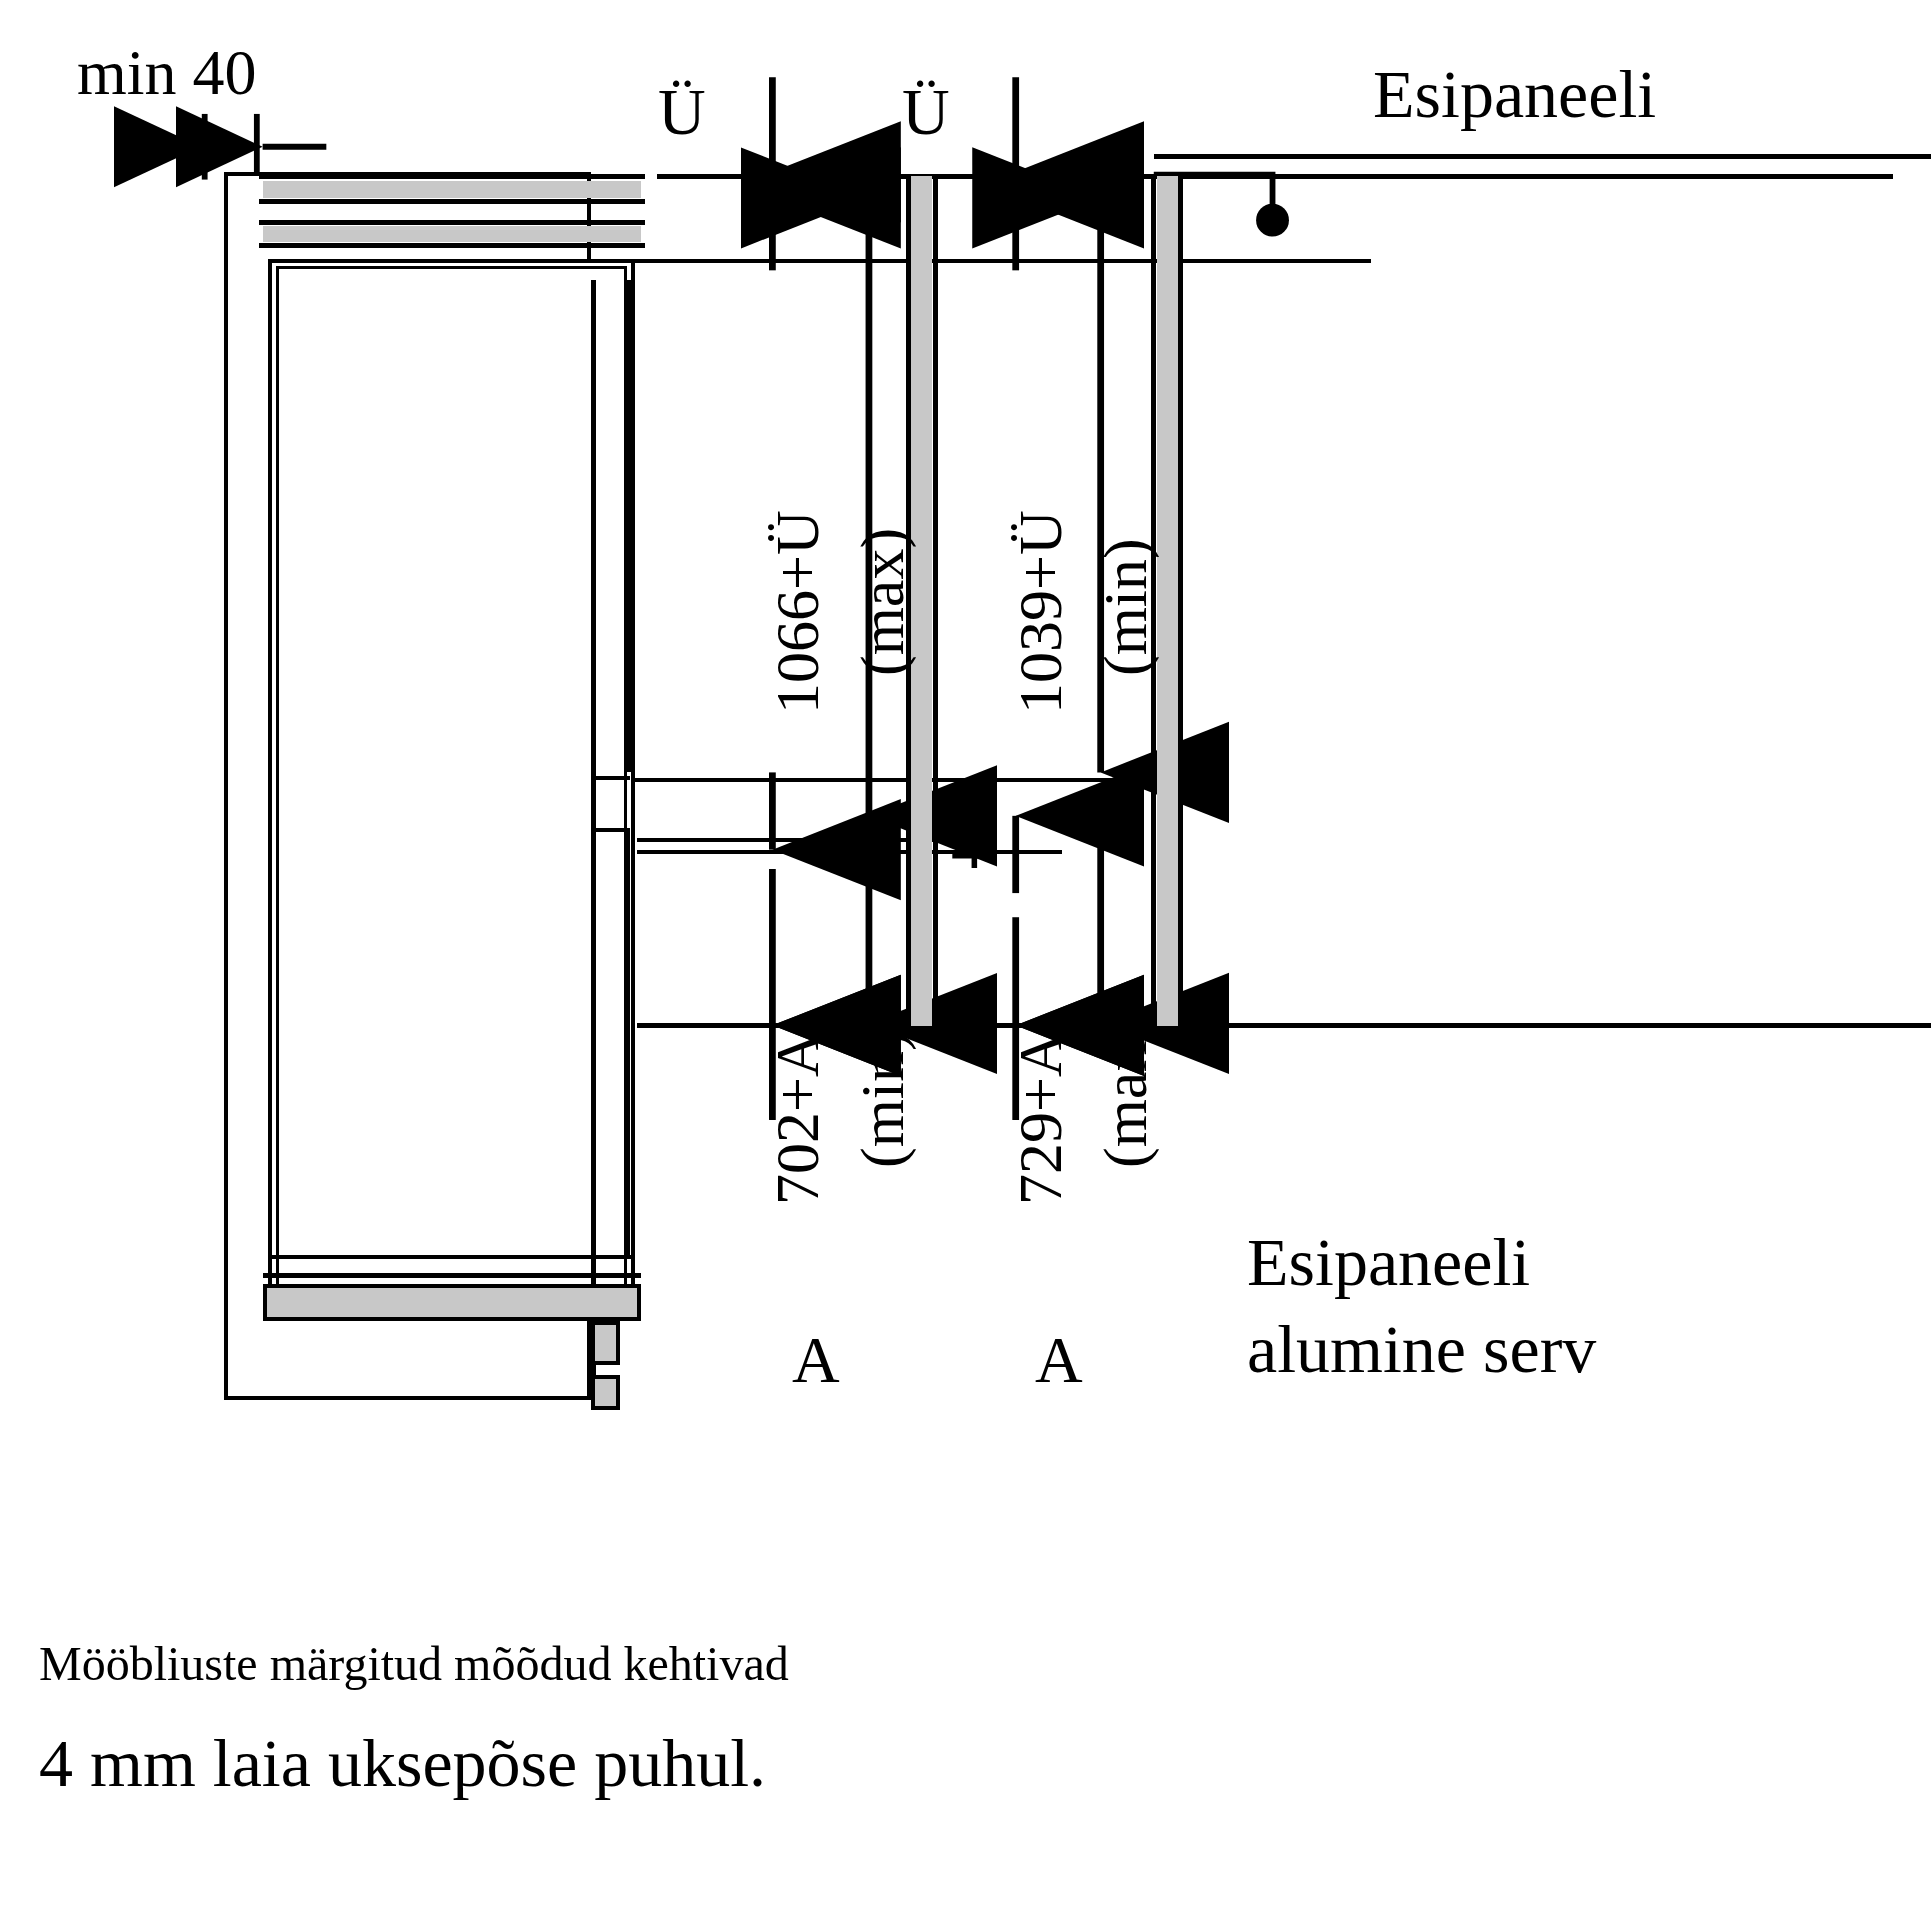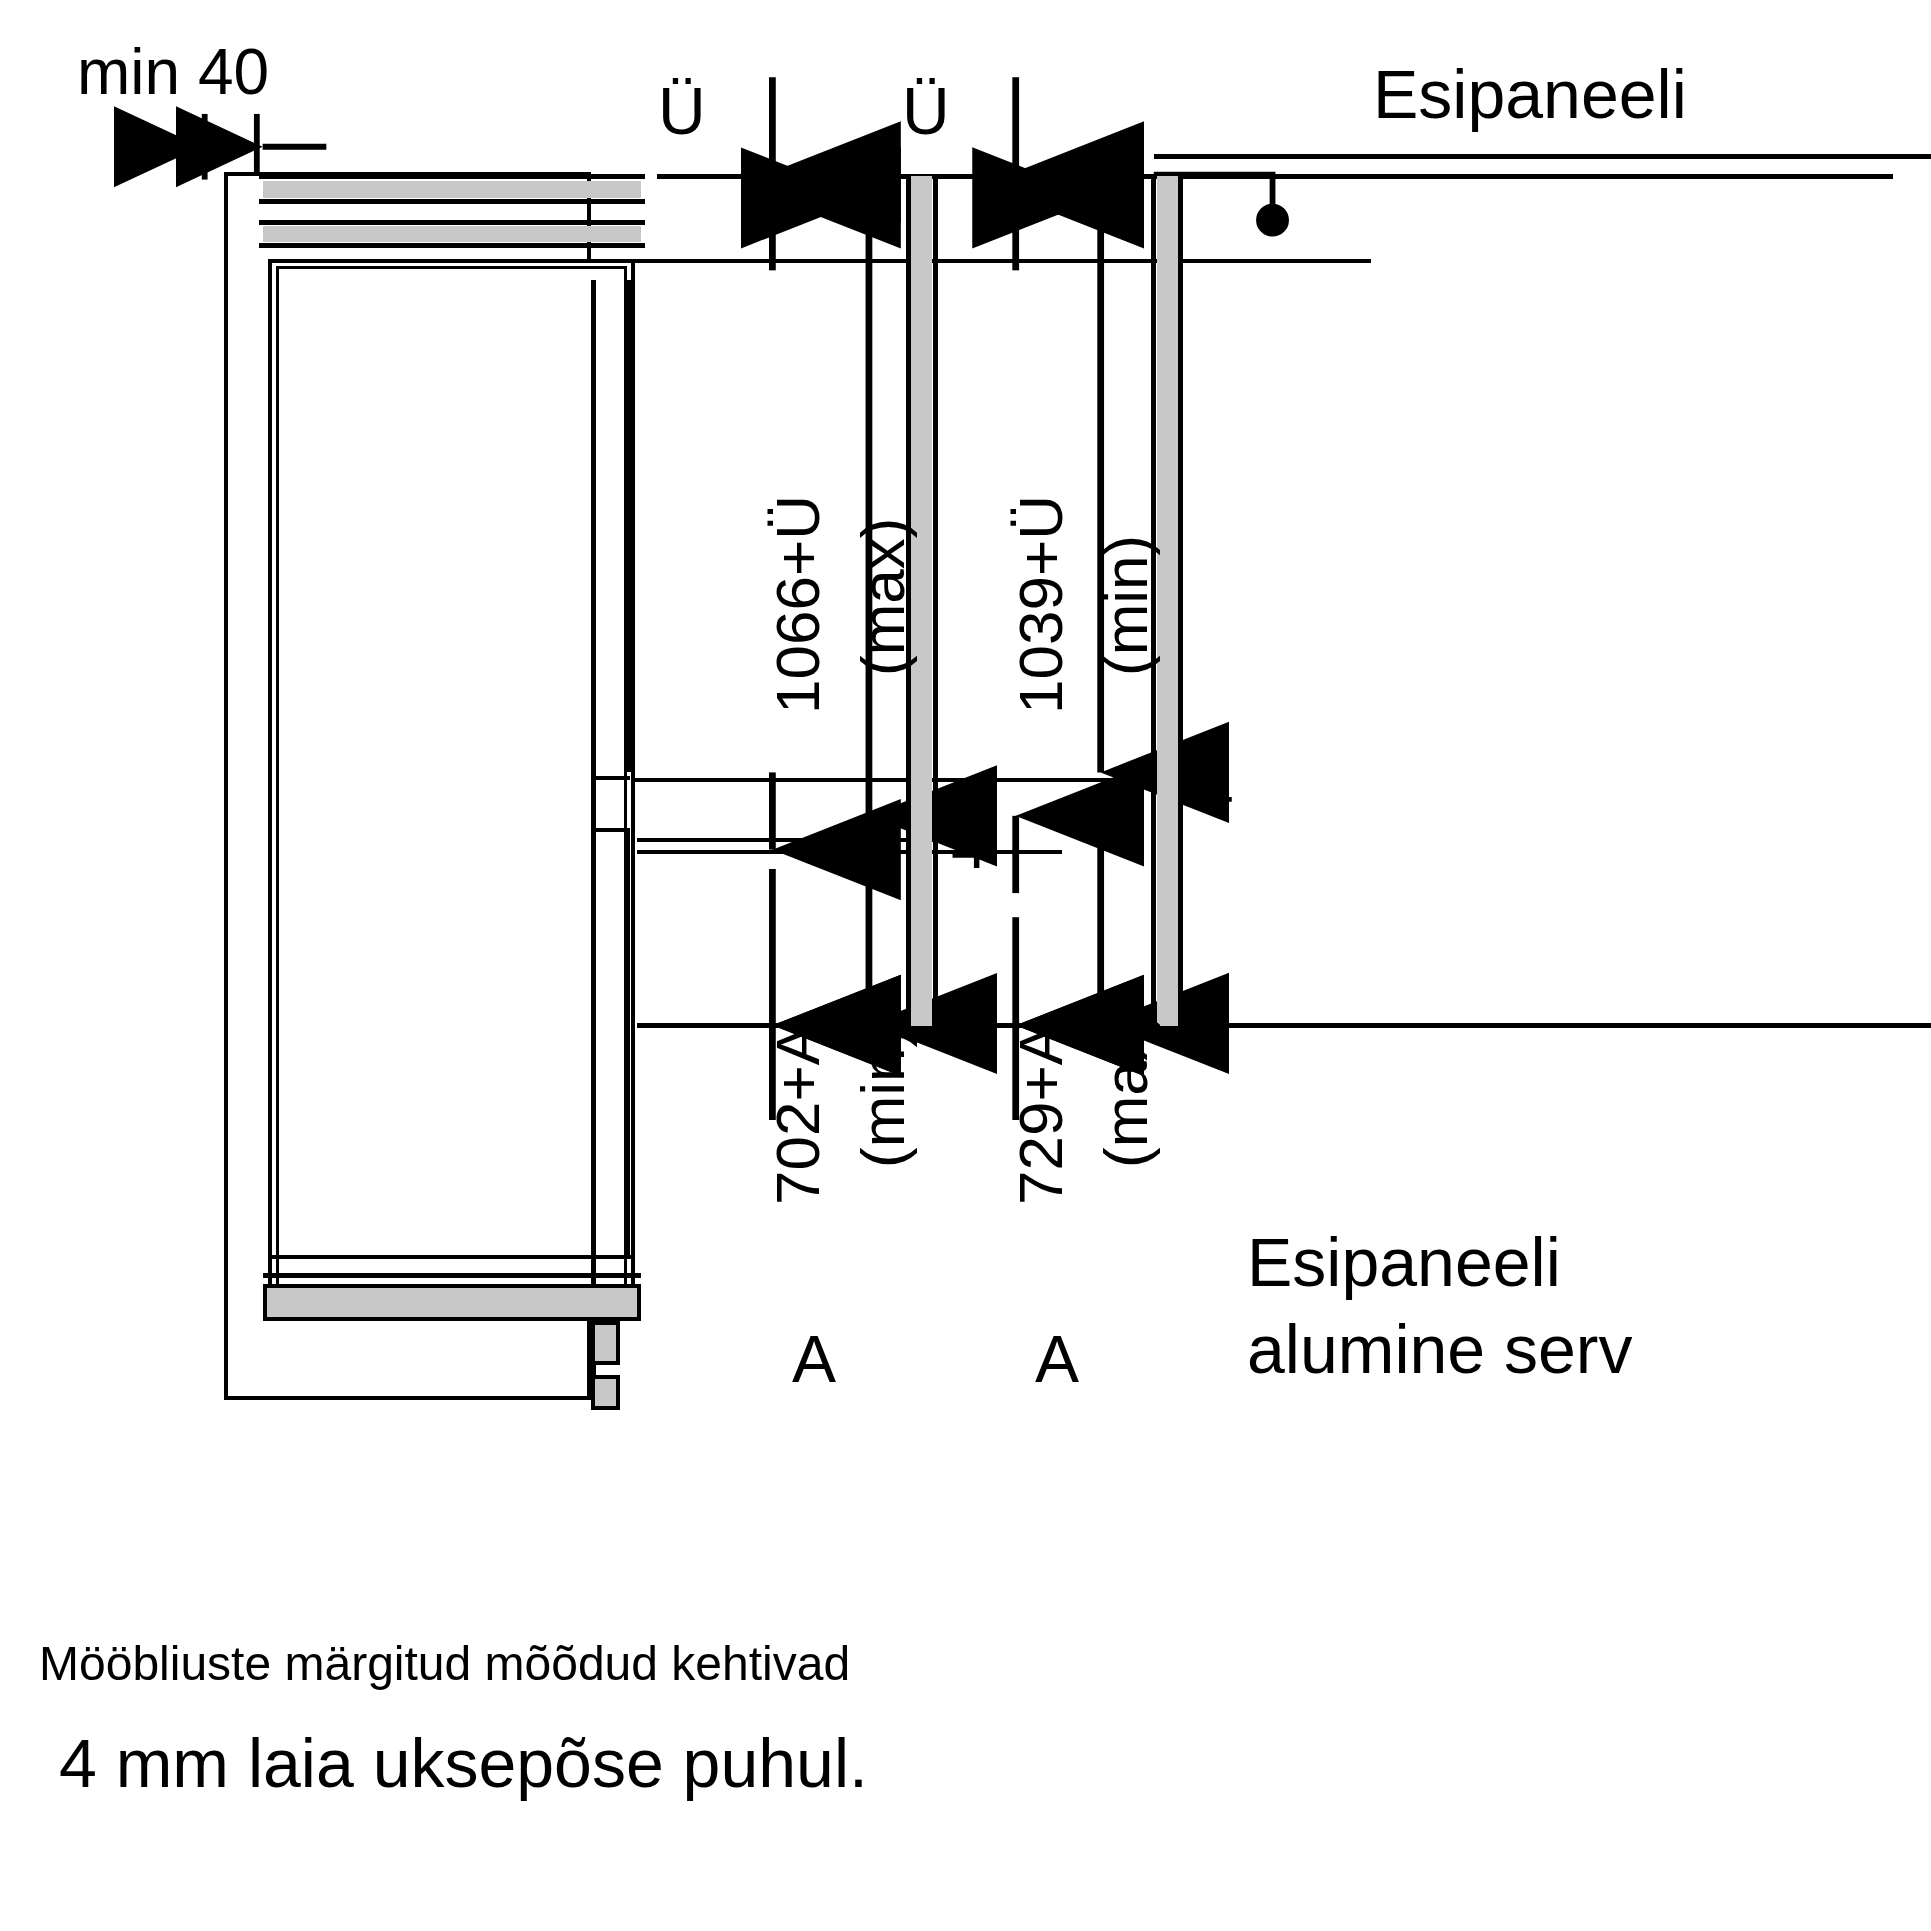--- a/index.html
+++ b/index.html
@@ -1,19 +1,19 @@
 <!DOCTYPE html>
 <html><head>
 <meta charset="utf-8">
 <style>
   html,body{margin:0;padding:0;background:#fff;}
   body{width:1931px;height:1931px;position:relative;
        font-family:"Liberation Sans","DejaVu Sans",sans-serif;color:#000;
        overflow:hidden;}
-  .stage{position:absolute;left:0;top:0;width:1931px;height:1931px;}
+  .stage{position:absolute;left:0;top:0;width:1931px;height:1931px;font-family:Liberation Serif, serif;}
   .lbl{position:absolute;white-space:nowrap;line-height:1.12;}
   .rot{transform-origin:0 0;transform:rotate(-90deg);}
   .ln{position:absolute;background:#000;}
   .h{height:4.8px;}
   .v{width:4.8px;}
   .h3{height:3.9px;}
   .v3{width:3.9px;}
   .gray{position:absolute;background:#c8c8c8;}
   .box{position:absolute;border:4.8px solid #000;box-sizing:border-box;background:#fff;}
   .boxg{position:absolute;border:4.8px solid #000;box-sizing:border-box;background:#c8c8c8;}
@@ -142,17 +142,17 @@
 
   <div class="lbl" style="left:1197px;top:753px;font-size:66px;">4</div>
   <div class="lbl" style="left:951px;top:809px;font-size:66px;">4</div>
 
   <div class="lbl" style="left:1373px;top:56px;font-size:68px;">Esipaneeli</div>
 
   <div class="lbl" style="left:1247px;top:1224px;font-size:68px;">Esipaneeli</div>
   <div class="lbl" style="left:1247px;top:1311px;font-size:68px;">alumine serv</div>
 
   <div class="note" style="left:39px;top:1634px;font-size:48px;">Mööbliuste märgitud mõõdud kehtivad</div>
-  <div class="note" style="left:39px;top:1721px;font-size:68px;margin-left:20px;">4 mm laia uksepõse puhul.</div>
+  <div class="note" style="left:39px;top:1721px;font-size:68px;">4 mm laia uksepõse puhul.</div>
 
 
 </div>
 
 
 </body></html>

